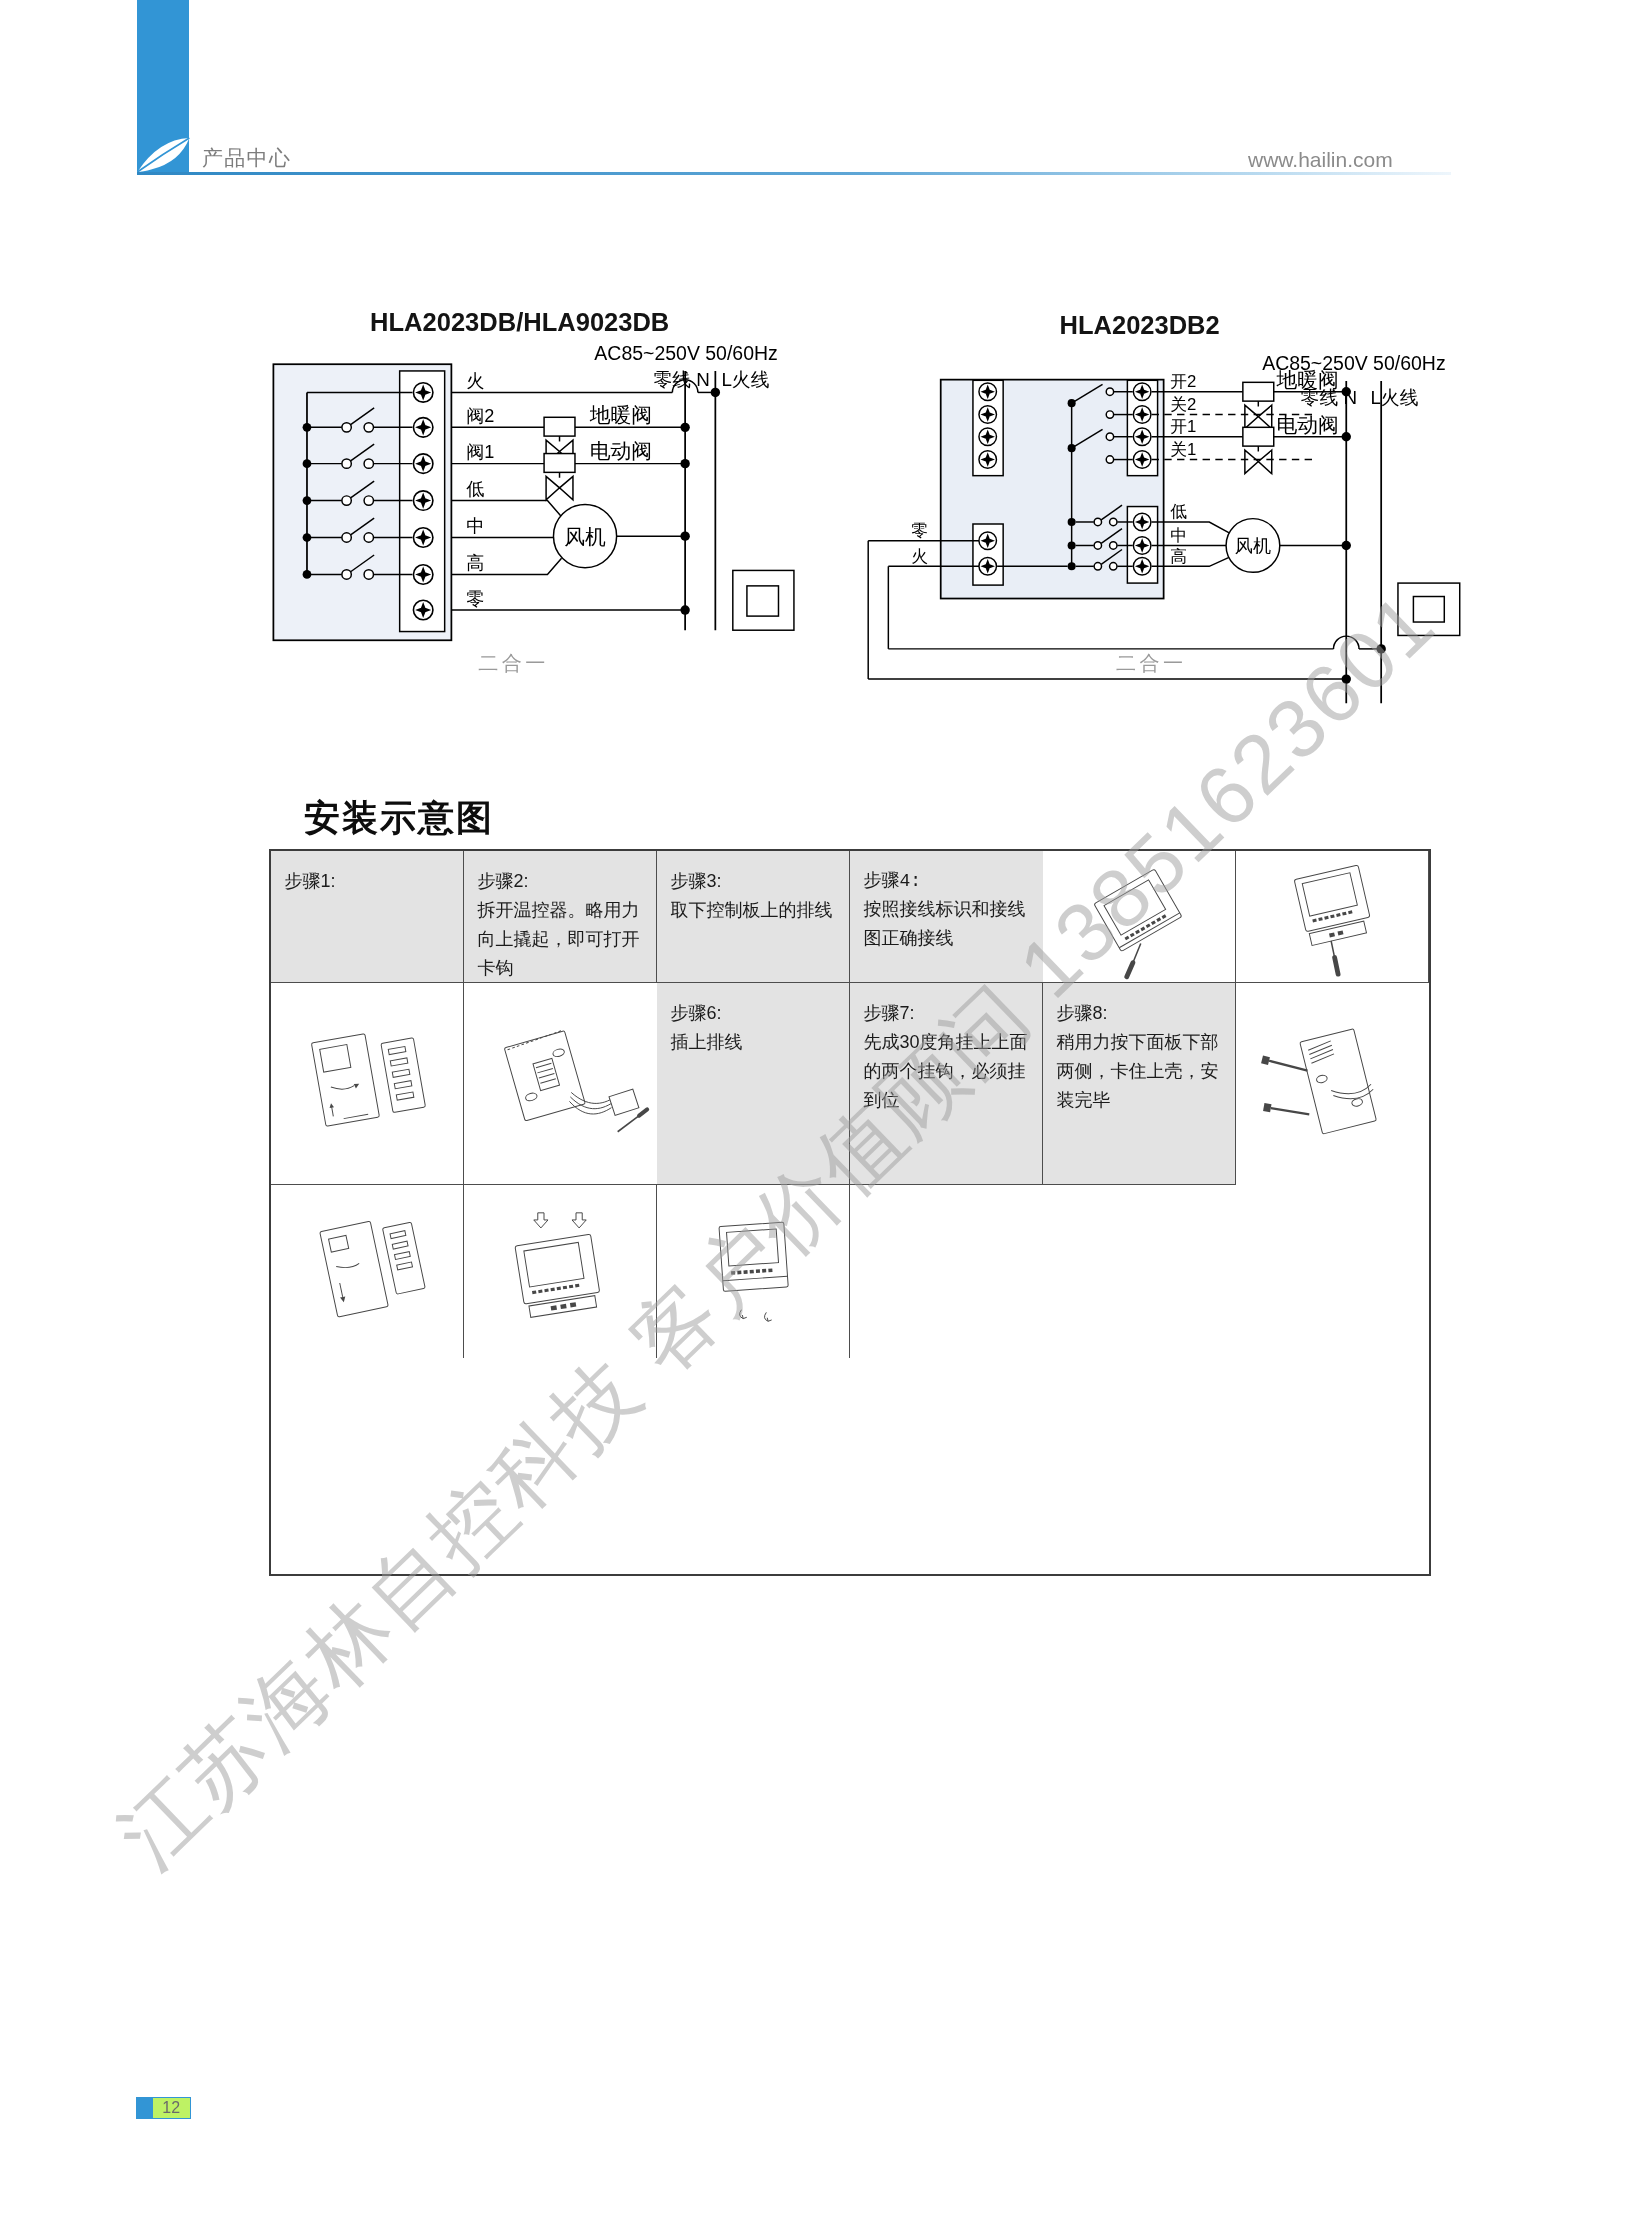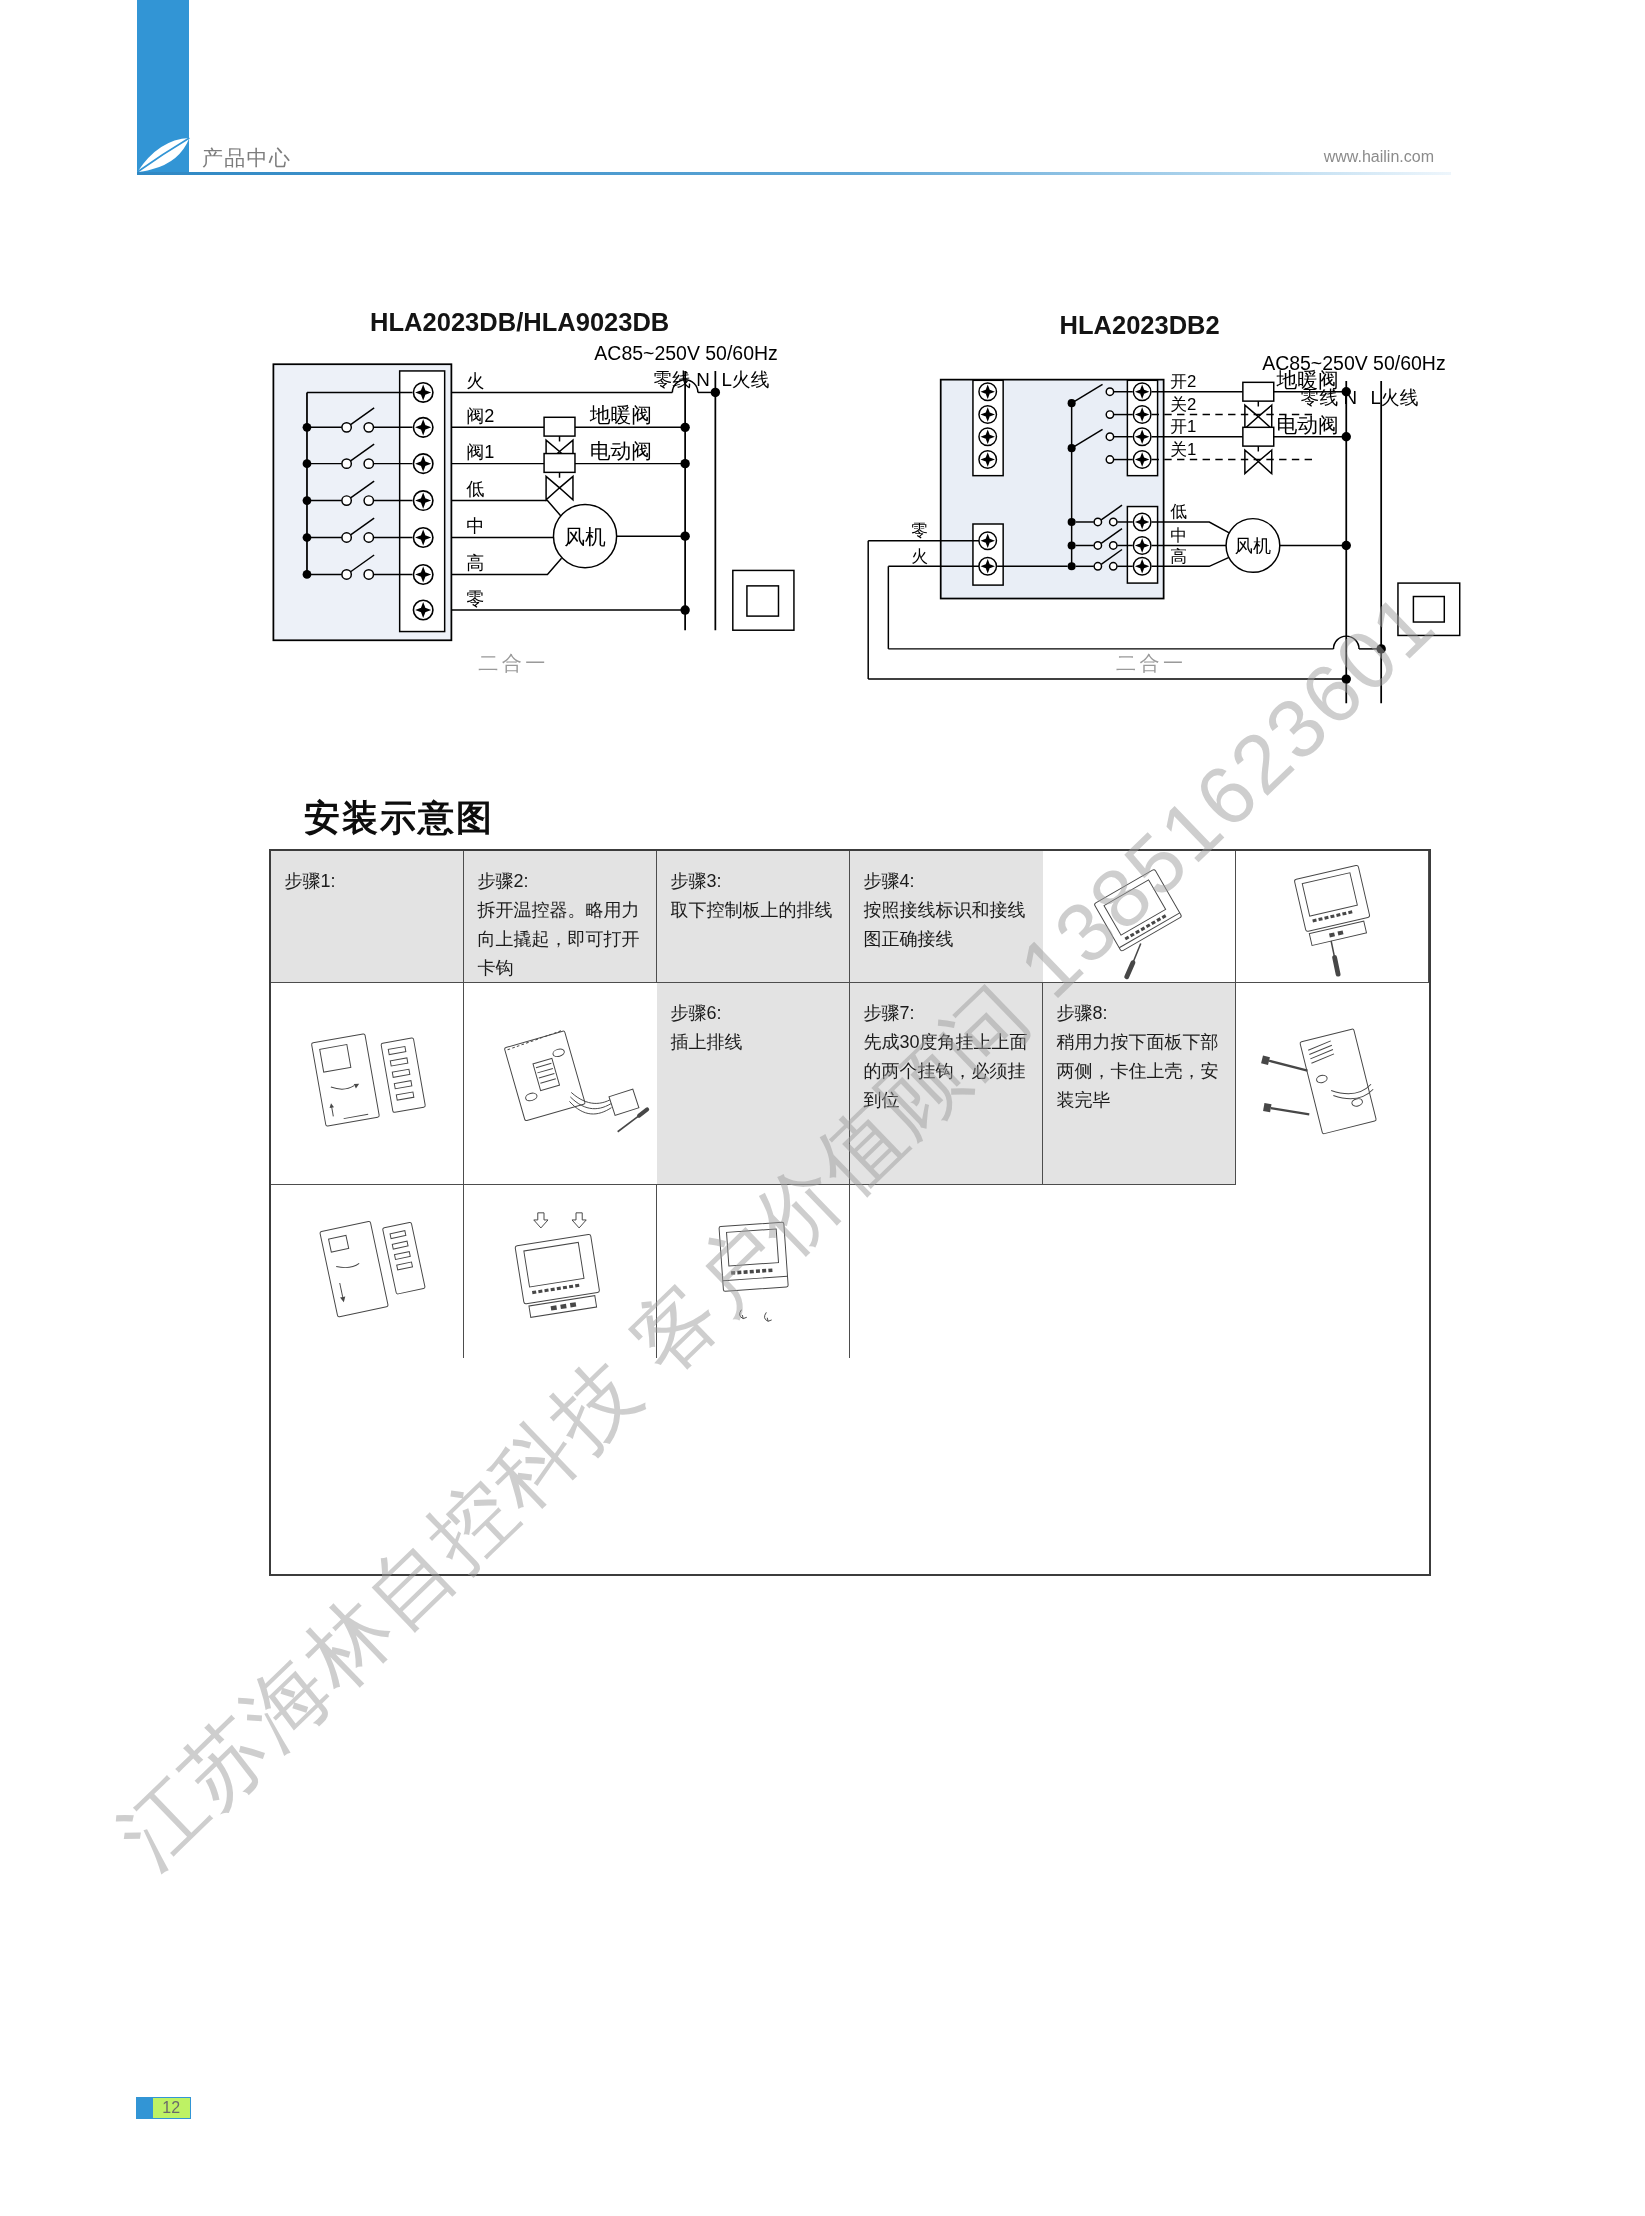--- a/index.html
+++ b/index.html
@@ -2,21 +2,21 @@
 <html style="font-size:10.7px"><head>
 <meta charset="utf-8">
 <style>
   html,body{margin:0;padding:0;background:#fff;}
   #page{position:relative;width:1471px;height:2216px;background:#ffffff;overflow:hidden;
         font-family:"Liberation Sans","DejaVu Sans",sans-serif;color:#111;}
   
   .brand-bar{position:absolute;left:137px;top:0;width:52px;height:173px;background:#3295d5;}
   .leaf-svg{position:absolute;left:133px;top:134px;width:62px;height:40px;}
   .section-title{position:absolute;left:202px;top:144px;font-size:21px;color:#7d7d7d;letter-spacing:1.3px;}
-  .site-url{position:absolute;left:1303px;top:148px;width:131px;font-size:16px;color:#8b8b8b;text-align:right;}
+  .site-url{position:absolute;left:1248px;top:148px;width:131px;font-size:21px;color:#8b8b8b;text-align:right;}
   .header-rule{position:absolute;left:137px;top:172px;width:1314px;height:2.7px;
       background:linear-gradient(to right,#2f88c4 0%,#5ea6d6 55%,#b7d9ef 85%,#eef6fc 100%);}
   
   .diagram-svg{position:absolute;}
   .wire{stroke:#000;stroke-width:2.2;fill:none;}
   .wire-thick{stroke:#000;stroke-width:2.6;fill:none;}
   .boxfill-l{fill:#edf1f8;stroke:#000;stroke-width:2.6;}
   .boxfill-r{fill:#e9eef6;stroke:#000;stroke-width:2.6;}
   .strip{fill:#ffffff;stroke:#000;stroke-width:2.2;}
   .dot{fill:#000;stroke:none;}
@@ -29,21 +29,21 @@
   .dsub{font-size:29px;fill:#000;}
   .dsub2{font-size:28px;fill:#000;}
   .vlabel{font-size:31px;fill:#000;}
   .combo{font-size:30px;fill:#9a9a9a;letter-spacing:5px;}
   
   .install-title{position:absolute;left:304px;top:794px;font-size:36px;font-weight:bold;color:#0d0d0d;letter-spacing:2px;}
   .install-table{position:absolute;left:269px;top:849px;width:1162px;height:727px;
       display:grid;grid-template-columns:repeat(6,1fr);grid-template-rows:132px 202px 173px 220px;
       border:2px solid #3c3c3c;box-sizing:border-box;background:#fff;}
   .cell{border-right:1.3px solid #4d4d4d;border-bottom:1.3px solid #4d4d4d;box-sizing:border-box;overflow:hidden;}
-  .cell:nth-child(4n){border-right:none;}
+  .cell:nth-child(4n){border-right:none;font-family:Liberation Mono, monospace;}
   .cell.last-row{border-bottom:none;}
   .text-cell{background:#e3e3e3;padding:16px 13.4px 0 13.4px;font-size:18px;line-height:1.62;color:#1b1b1b;}
   .img-cell{background:#ffffff;display:flex;align-items:center;justify-content:center;}
   .img-cell svg{width:100%;height:100%;}
   .ln{fill:none;stroke:#474747;stroke-width:2.2;}
   .lnf{fill:#ffffff;stroke:#474747;stroke-width:2.2;}
   .lnb{fill:#474747;stroke:none;}
   
   .watermark{position:absolute;left:778px;top:1231px;transform:translate(-50%,-50%) rotate(-44deg);
       font-size:83px;letter-spacing:2.7px;white-space:nowrap;color:rgba(158,158,158,0.5);

